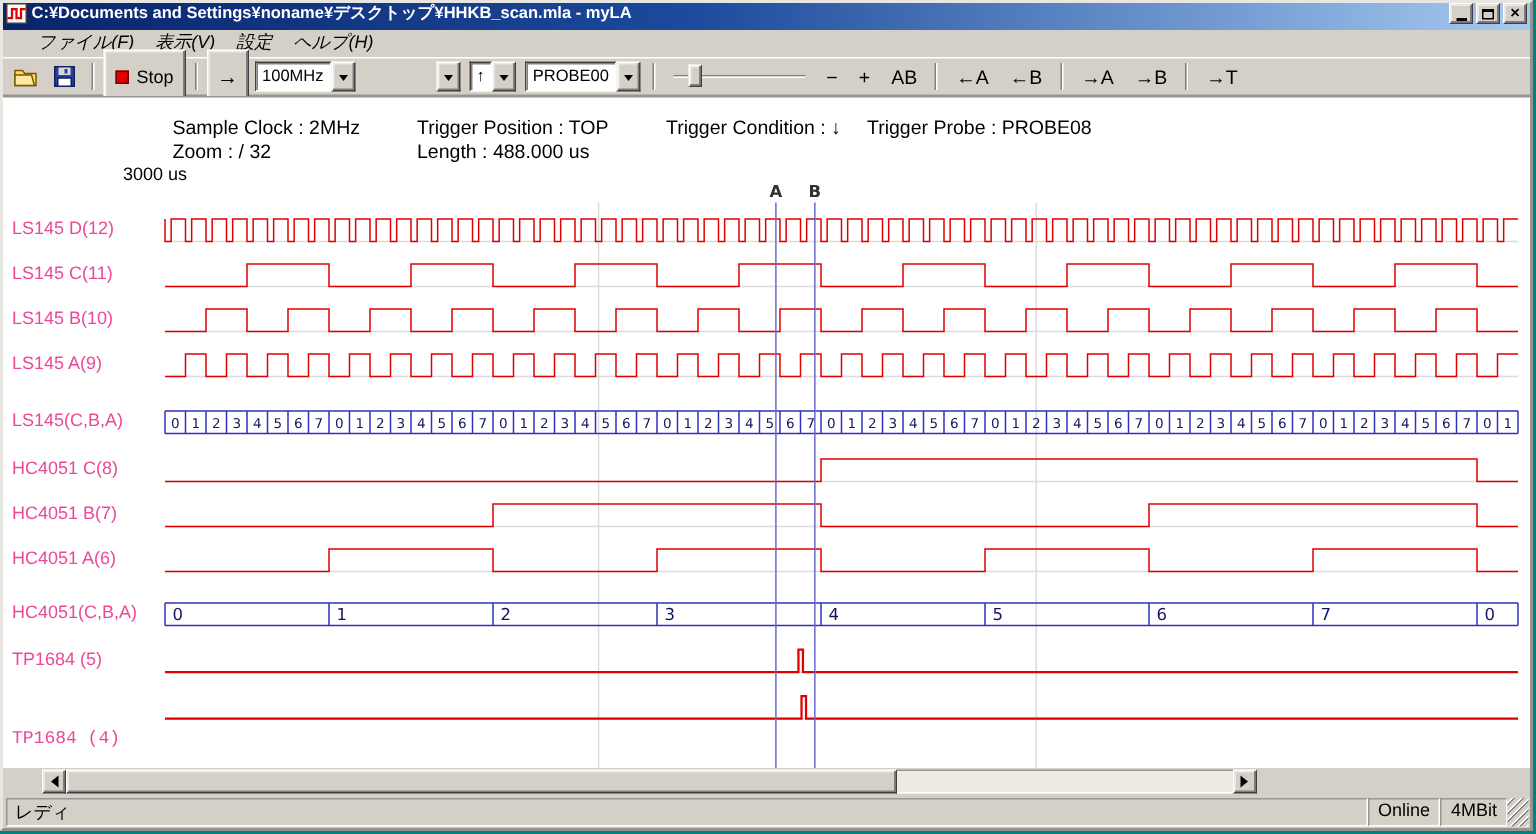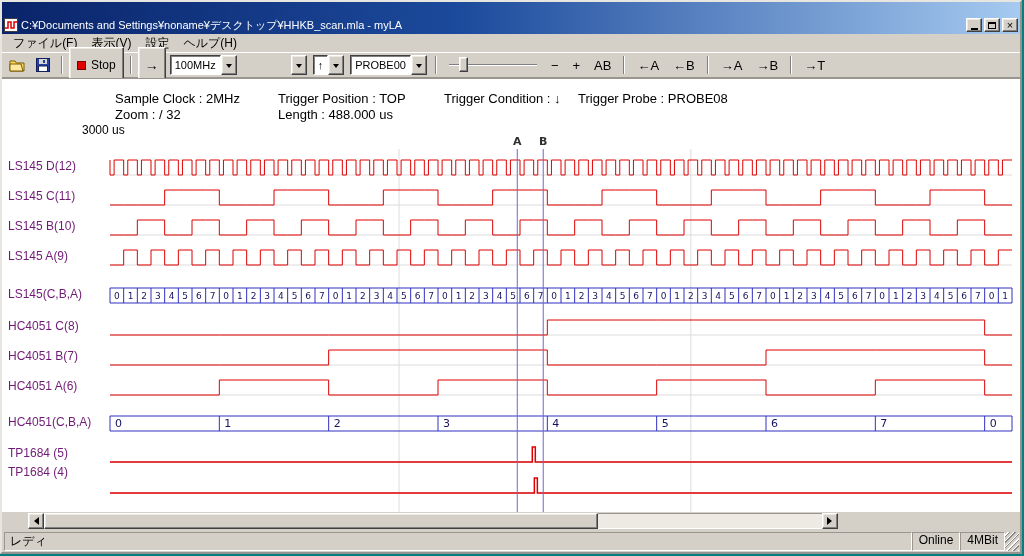--- a/index.html
+++ b/index.html
@@ -10,37 +10,37 @@
     font-family:"Liberation Sans","DejaVu Sans",sans-serif;
     -webkit-font-smoothing:none;
   }
   .window {
     position:absolute; left:0; top:0; width:1022px; height:554px;
     background:#d4d0c8; border:2px outset #e8e6e0;
     display:flex; flex-direction:column;
   }
   
   .titlebar {
-    height:18px; flex:0 0 18px; display:flex; align-items:flex-start; gap:3px;
-    padding:16px 2px;
+    height:18px; flex:0 0 18px; display:flex; align-items:flex-end; gap:3px;
+    padding:4px 2px;
     background:linear-gradient(90deg,#0a246a 0%,#1c4a9c 45%,#a6caf0 100%);
-    color:#fff; font-size:11px; font-weight:normal;
+    color:#fff; font-size:11px; font-weight:bold;
   }
   .title-text { flex:1; white-space:nowrap; overflow:hidden; }
   .win-btns { display:flex; gap:2px; }
   .win-btn {
     width:16px; height:14px; display:flex; align-items:center; justify-content:center;
     color:#000; font-size:11px; line-height:1;
     background:#d4d0c8; border:1px solid; border-color:#fff #404040 #404040 #fff;
     box-shadow: inset -1px -1px 0 #808080, inset 1px 1px 0 #ece9e2;
   }
   .glyph-min { width:7px; height:2px; background:#000; margin-top:7px; }
   .glyph-max { width:8px; height:7px; border:1px solid #000; border-top-width:2px; }
   
-  .menubar { height:18px; flex:0 0 18px; display:flex; align-items:center; font-size:12px; padding-left:4px; }
+  .menubar { height:18px; flex:0 0 18px; display:flex; align-items:flex-end; font-size:12px; padding-left:16px;font-style:italic; }
   .menu-item { padding:1px 7px; white-space:nowrap; }
   
   .toolbar {
     height:26px; flex:0 0 26px; display:flex; align-items:center; gap:2px;
     padding:0 3px; border-top:1px solid #fff; border-bottom:1px solid #9a968f;
   }
   .raised {
     background:#d4d0c8; border:1px solid; border-color:#fff #404040 #404040 #fff;
     box-shadow: inset -1px -1px 0 #808080, inset 1px 1px 0 #ece9e2;
   }
@@ -58,21 +58,21 @@
   .combo-arrow { width:16px; display:flex; align-items:center; justify-content:center; }
   .tri-down { width:0; height:0; border:3px solid transparent; border-top:4px solid #000; margin-top:4px; }
   .slider { position:relative; width:92px; height:20px; margin:0 4px; }
   .slider-track { position:absolute; left:2px; right:2px; top:9px; height:0; border-top:1px solid #808080; border-bottom:1px solid #fff; }
   .slider-thumb { position:absolute; left:12px; top:2px; width:9px; height:15px; }
   .tb-flat { height:20px; display:flex; align-items:center; padding:0 6px; font-size:13px; white-space:nowrap; }
   
   .client { flex:1 1 auto; position:relative; background:#fff; border-top:1px solid #9a968f; overflow:hidden; }
   .info-text { position:absolute; font-size:13px; color:#000; white-space:nowrap; }
   .time-label { position:absolute; left:80px; top:44px; font-size:12px; color:#000; }
-  .ch-label { position:absolute; left:6px; height:16px; font-size:12px; color:#701a75; white-space:nowrap; }
+  .ch-label { position:absolute; left:6px; height:16px; font-size:12px; color:#ec4899; white-space:nowrap; }
   #wave-svg { position:absolute; left:0; top:0; font-family:"DejaVu Sans",sans-serif; }
   
   .scrollrow { flex:0 0 18px; position:relative; background:#d4d0c8; }
   .hscroll { position:absolute; left:26px; top:1px; width:810px; height:16px; display:flex; }
   .sb-btn { width:16px; height:16px; flex:0 0 16px; display:flex; align-items:center; justify-content:center; }
   .sb-thumb { width:554px; height:16px; flex:0 0 554px; }
   .sb-track { flex:1; background:#eceae3; border-top:1px solid #9a968f; border-bottom:1px solid #fff; }
   .tri-left  { width:0; height:0; border:4px solid transparent; border-right:5px solid #000; margin-left:-3px; }
   .tri-right { width:0; height:0; border:4px solid transparent; border-left:5px solid #000; margin-right:-3px; }
   
@@ -189,21 +189,21 @@
     <div class="ch-label" style="top: 80px;">LS145 D(12)</div>
     <div class="ch-label" style="top: 110px;">LS145 C(11)</div>
     <div class="ch-label" style="top: 140px;">LS145 B(10)</div>
     <div class="ch-label" style="top: 170px;">LS145 A(9)</div>
     <div class="ch-label" style="top: 208px;">LS145(C,B,A)</div>
     <div class="ch-label" style="top: 240px;">HC4051 C(8)</div>
     <div class="ch-label" style="top: 270px;">HC4051 B(7)</div>
     <div class="ch-label" style="top: 300px;">HC4051 A(6)</div>
     <div class="ch-label" style="top: 336px;">HC4051(C,B,A)</div>
     <div class="ch-label" style="top: 367px; text-align: center;">TP1684 (5)</div>
-    <div class="ch-label" style="top: 386px;">TP1684 (4)</div>
+    <div class="ch-label" style="top: 420px; font-family: Liberation Mono, monospace;">TP1684 (4)</div>
 
     <svg id="wave-svg" width="1018" height="450" viewBox="0 0 1018 450">
         <line x1="397.04999999999995" y1="70" x2="397.04999999999995" y2="448" stroke="#dcdcdc"></line>
         <line x1="688.8333333333333" y1="70" x2="688.8333333333333" y2="448" stroke="#dcdcdc"></line>
         <line x1="108" y1="96" x2="1010" y2="96" stroke="#dcdcdc"></line>
         <path d="M108 81L108 81L108 96L112.1 96L112.1 81L121.66666666666667 81L121.66666666666667 81L121.66666666666667 96L125.76666666666667 96L125.76666666666667 81L135.33333333333334 81L135.33333333333334 81L135.33333333333334 96L139.43333333333334 96L139.43333333333334 81L149 81L149 81L149 96L153.1 96L153.1 81L162.66666666666666 81L162.66666666666666 81L162.66666666666666 96L166.76666666666665 96L166.76666666666665 81L176.33333333333331 81L176.33333333333331 81L176.33333333333331 96L180.4333333333333 96L180.4333333333333 81L189.99999999999997 81L190 81L190 96L194.1 96L194.1 81L203.66666666666666 81L203.66666666666666 81L203.66666666666666 96L207.76666666666665 96L207.76666666666665 81L217.33333333333331 81L217.33333333333331 81L217.33333333333331 96L221.4333333333333 96L221.4333333333333 81L230.99999999999997 81L231 81L231 96L235.1 96L235.1 81L244.66666666666666 81L244.66666666666666 81L244.66666666666666 96L248.76666666666665 96L248.76666666666665 81L258.3333333333333 81L258.3333333333333 81L258.3333333333333 96L262.43333333333334 96L262.43333333333334 81L272 81L272 81L272 96L276.1 96L276.1 81L285.6666666666667 81L285.66666666666663 81L285.66666666666663 96L289.76666666666665 96L289.76666666666665 81L299.3333333333333 81L299.3333333333333 81L299.3333333333333 96L303.43333333333334 96L303.43333333333334 81L313 81L313 81L313 96L317.1 96L317.1 81L326.6666666666667 81L326.66666666666663 81L326.66666666666663 96L330.76666666666665 96L330.76666666666665 81L340.3333333333333 81L340.3333333333333 81L340.3333333333333 96L344.43333333333334 96L344.43333333333334 81L354 81L354 81L354 96L358.1 96L358.1 81L367.6666666666667 81L367.66666666666663 81L367.66666666666663 96L371.76666666666665 96L371.76666666666665 81L381.3333333333333 81L381.3333333333333 81L381.3333333333333 96L385.43333333333334 96L385.43333333333334 81L395 81L395 81L395 96L399.1 96L399.1 81L408.6666666666667 81L408.66666666666663 81L408.66666666666663 96L412.76666666666665 96L412.76666666666665 81L422.3333333333333 81L422.3333333333333 81L422.3333333333333 96L426.43333333333334 96L426.43333333333334 81L436 81L436 81L436 96L440.1 96L440.1 81L449.6666666666667 81L449.66666666666663 81L449.66666666666663 96L453.76666666666665 96L453.76666666666665 81L463.3333333333333 81L463.3333333333333 81L463.3333333333333 96L467.43333333333334 96L467.43333333333334 81L477 81L477 81L477 96L481.1 96L481.1 81L490.6666666666667 81L490.66666666666663 81L490.66666666666663 96L494.76666666666665 96L494.76666666666665 81L504.3333333333333 81L504.3333333333333 81L504.3333333333333 96L508.43333333333334 96L508.43333333333334 81L518 81L518 81L518 96L522.1 96L522.1 81L531.6666666666666 81L531.6666666666666 81L531.6666666666666 96L535.7666666666667 96L535.7666666666667 81L545.3333333333333 81L545.3333333333333 81L545.3333333333333 96L549.4333333333333 96L549.4333333333333 81L558.9999999999999 81L559 81L559 96L563.1 96L563.1 81L572.6666666666666 81L572.6666666666666 81L572.6666666666666 96L576.7666666666667 96L576.7666666666667 81L586.3333333333333 81L586.3333333333333 81L586.3333333333333 96L590.4333333333333 96L590.4333333333333 81L599.9999999999999 81L600 81L600 96L604.1 96L604.1 81L613.6666666666666 81L613.6666666666666 81L613.6666666666666 96L617.7666666666667 96L617.7666666666667 81L627.3333333333333 81L627.3333333333333 81L627.3333333333333 96L631.4333333333333 96L631.4333333333333 81L640.9999999999999 81L641 81L641 96L645.1 96L645.1 81L654.6666666666666 81L654.6666666666666 81L654.6666666666666 96L658.7666666666667 96L658.7666666666667 81L668.3333333333333 81L668.3333333333333 81L668.3333333333333 96L672.4333333333333 96L672.4333333333333 81L681.9999999999999 81L682 81L682 96L686.1 96L686.1 81L695.6666666666666 81L695.6666666666666 81L695.6666666666666 96L699.7666666666667 96L699.7666666666667 81L709.3333333333333 81L709.3333333333333 81L709.3333333333333 96L713.4333333333333 96L713.4333333333333 81L722.9999999999999 81L723 81L723 96L727.1 96L727.1 81L736.6666666666666 81L736.6666666666666 81L736.6666666666666 96L740.7666666666667 96L740.7666666666667 81L750.3333333333333 81L750.3333333333333 81L750.3333333333333 96L754.4333333333333 96L754.4333333333333 81L763.9999999999999 81L764 81L764 96L768.1 96L768.1 81L777.6666666666666 81L777.6666666666666 81L777.6666666666666 96L781.7666666666667 96L781.7666666666667 81L791.3333333333333 81L791.3333333333333 81L791.3333333333333 96L795.4333333333333 96L795.4333333333333 81L804.9999999999999 81L805 81L805 96L809.1 96L809.1 81L818.6666666666666 81L818.6666666666666 81L818.6666666666666 96L822.7666666666667 96L822.7666666666667 81L832.3333333333333 81L832.3333333333333 81L832.3333333333333 96L836.4333333333333 96L836.4333333333333 81L845.9999999999999 81L846 81L846 96L850.1 96L850.1 81L859.6666666666666 81L859.6666666666666 81L859.6666666666666 96L863.7666666666667 96L863.7666666666667 81L873.3333333333333 81L873.3333333333333 81L873.3333333333333 96L877.4333333333333 96L877.4333333333333 81L886.9999999999999 81L887 81L887 96L891.1 96L891.1 81L900.6666666666666 81L900.6666666666666 81L900.6666666666666 96L904.7666666666667 96L904.7666666666667 81L914.3333333333333 81L914.3333333333333 81L914.3333333333333 96L918.4333333333333 96L918.4333333333333 81L927.9999999999999 81L928 81L928 96L932.1 96L932.1 81L941.6666666666666 81L941.6666666666666 81L941.6666666666666 96L945.7666666666667 96L945.7666666666667 81L955.3333333333333 81L955.3333333333333 81L955.3333333333333 96L959.4333333333333 96L959.4333333333333 81L968.9999999999999 81L969 81L969 96L973.1 96L973.1 81L982.6666666666666 81L982.6666666666666 81L982.6666666666666 96L986.7666666666667 96L986.7666666666667 81L996.3333333333333 81L996.3333333333333 81L996.3333333333333 96L1000.4333333333333 96L1000.4333333333333 81L1009.9999999999999 81" fill="none" stroke="#e00000"></path>
         <line x1="108" y1="126" x2="1010" y2="126" stroke="#dcdcdc"></line>
         <path d="M108 126L121.66666666666667 126L135.33333333333334 126L149 126L162.66666666666666 126L162.66666666666666 111L176.33333333333331 111L189.99999999999997 111L203.66666666666666 111L217.33333333333331 111L217.33333333333331 126L230.99999999999997 126L244.66666666666666 126L258.3333333333333 126L272 126L272 111L285.6666666666667 111L299.3333333333333 111L313 111L326.6666666666667 111L326.66666666666663 126L340.3333333333333 126L354 126L367.6666666666667 126L381.3333333333333 126L381.3333333333333 111L395 111L408.6666666666667 111L422.3333333333333 111L436 111L436 126L449.6666666666667 126L463.3333333333333 126L477 126L490.6666666666667 126L490.66666666666663 111L504.3333333333333 111L518 111L531.6666666666666 111L545.3333333333333 111L545.3333333333333 126L558.9999999999999 126L572.6666666666666 126L586.3333333333333 126L599.9999999999999 126L600 111L613.6666666666666 111L627.3333333333333 111L640.9999999999999 111L654.6666666666666 111L654.6666666666666 126L668.3333333333333 126L681.9999999999999 126L695.6666666666666 126L709.3333333333333 126L709.3333333333333 111L722.9999999999999 111L736.6666666666666 111L750.3333333333333 111L763.9999999999999 111L764 126L777.6666666666666 126L791.3333333333333 126L804.9999999999999 126L818.6666666666666 126L818.6666666666666 111L832.3333333333333 111L845.9999999999999 111L859.6666666666666 111L873.3333333333333 111L873.3333333333333 126L886.9999999999999 126L900.6666666666666 126L914.3333333333333 126L927.9999999999999 126L928 111L941.6666666666666 111L955.3333333333333 111L968.9999999999999 111L982.6666666666666 111L982.6666666666666 126L996.3333333333333 126L1009.9999999999999 126" fill="none" stroke="#e00000"></path>
         <line x1="108" y1="156" x2="1010" y2="156" stroke="#dcdcdc"></line>
         <path d="M108 156L121.66666666666667 156L135.33333333333334 156L135.33333333333334 141L149 141L162.66666666666666 141L162.66666666666666 156L176.33333333333331 156L189.99999999999997 156L190 141L203.66666666666666 141L217.33333333333331 141L217.33333333333331 156L230.99999999999997 156L244.66666666666666 156L244.66666666666666 141L258.3333333333333 141L272 141L272 156L285.6666666666667 156L299.3333333333333 156L299.3333333333333 141L313 141L326.6666666666667 141L326.66666666666663 156L340.3333333333333 156L354 156L354 141L367.6666666666667 141L381.3333333333333 141L381.3333333333333 156L395 156L408.6666666666667 156L408.66666666666663 141L422.3333333333333 141L436 141L436 156L449.6666666666667 156L463.3333333333333 156L463.3333333333333 141L477 141L490.6666666666667 141L490.66666666666663 156L504.3333333333333 156L518 156L518 141L531.6666666666666 141L545.3333333333333 141L545.3333333333333 156L558.9999999999999 156L572.6666666666666 156L572.6666666666666 141L586.3333333333333 141L599.9999999999999 141L600 156L613.6666666666666 156L627.3333333333333 156L627.3333333333333 141L640.9999999999999 141L654.6666666666666 141L654.6666666666666 156L668.3333333333333 156L681.9999999999999 156L682 141L695.6666666666666 141L709.3333333333333 141L709.3333333333333 156L722.9999999999999 156L736.6666666666666 156L736.6666666666666 141L750.3333333333333 141L763.9999999999999 141L764 156L777.6666666666666 156L791.3333333333333 156L791.3333333333333 141L804.9999999999999 141L818.6666666666666 141L818.6666666666666 156L832.3333333333333 156L845.9999999999999 156L846 141L859.6666666666666 141L873.3333333333333 141L873.3333333333333 156L886.9999999999999 156L900.6666666666666 156L900.6666666666666 141L914.3333333333333 141L927.9999999999999 141L928 156L941.6666666666666 156L955.3333333333333 156L955.3333333333333 141L968.9999999999999 141L982.6666666666666 141L982.6666666666666 156L996.3333333333333 156L1009.9999999999999 156" fill="none" stroke="#e00000"></path>

